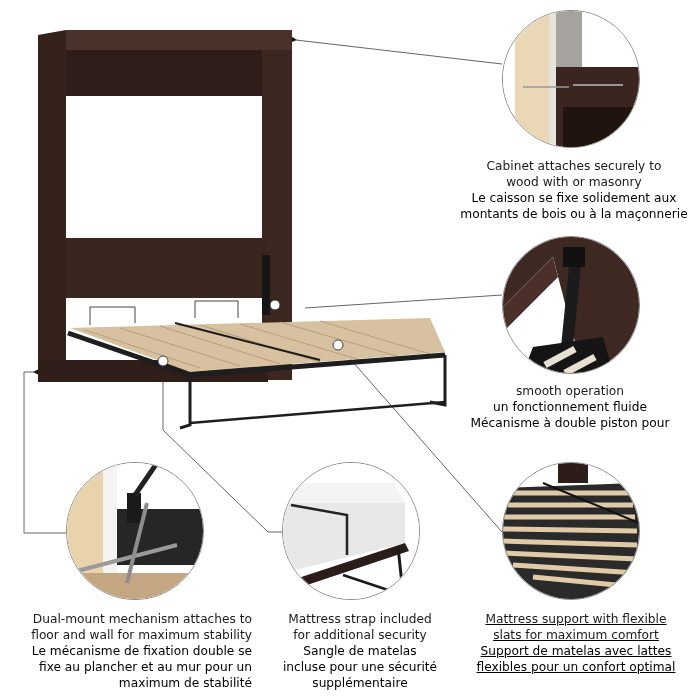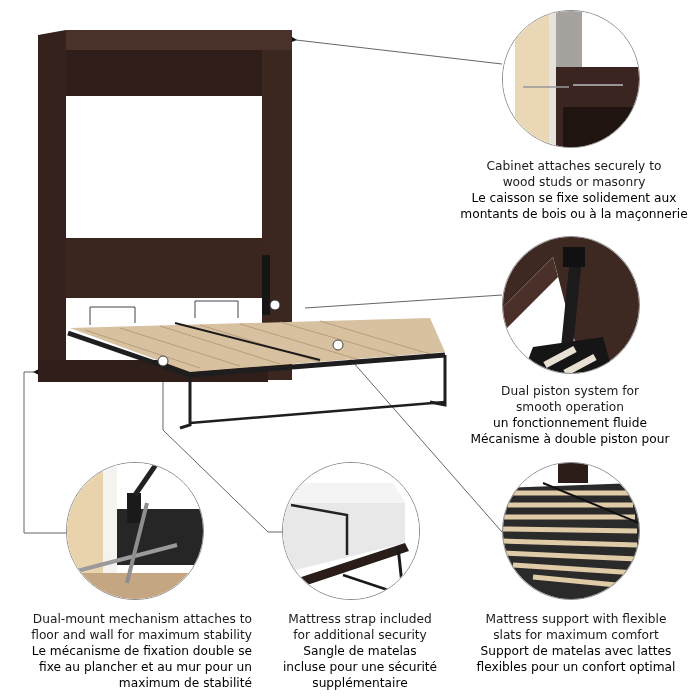--- a/index.html
+++ b/index.html
@@ -141,27 +141,26 @@
       <line x1="0" y1="90" x2="134" y2="96"></line>
       <line x1="10" y1="102" x2="134" y2="110"></line>
       <line x1="30" y1="114" x2="134" y2="124"></line>
     </g>
     <line x1="40" y1="20" x2="136" y2="60" stroke="#111" stroke-width="2"></line>
   </svg>
 </div>
 
 <div class="caption" style="left:456px;top:158px;width:236px;">
   <div class="en">Cabinet attaches securely to</div>
-  <div class="en">wood studs or masonry</div>
+  <div class="en">wood with or masonry</div>
   <div class="fr">Le caisson se fixe solidement aux</div>
   <div class="fr">montants de bois ou à la maçonnerie</div>
 </div>
 
 <div class="caption" style="left:452px;top:383px;width:236px;">
-  <div class="en">Dual piston system for</div>
   <div class="en">smooth operation</div>
   <div class="fr">un fonctionnement fluide</div>
   <div class="fr">Mécanisme à double piston pour</div>
 </div>
 
 <div class="caption" style="left:16px;top:611px;width:236px;text-align:right;">
   <div class="en">Dual-mount mechanism attaches to</div>
   <div class="en">floor and wall for maximum stability</div>
   <div class="fr">Le mécanisme de fixation double se</div>
   <div class="fr">fixe au plancher et au mur pour un</div>
@@ -169,18 +168,18 @@
 </div>
 
 <div class="caption" style="left:262px;top:611px;width:196px;">
   <div class="en">Mattress strap included</div>
   <div class="en">for additional security</div>
   <div class="fr">Sangle de matelas</div>
   <div class="fr">incluse pour une sécurité</div>
   <div class="fr">supplémentaire</div>
 </div>
 
-<div class="caption" style="left:458px;top:611px;width:236px;">
+<div class="caption" style="left:458px;top:611px;width:236px;text-decoration:underline;">
   <div class="en">Mattress support with flexible</div>
   <div class="en">slats for maximum comfort</div>
   <div class="fr">Support de matelas avec lattes</div>
   <div class="fr">flexibles pour un confort optimal</div>
 </div>
 
 </body></html>

